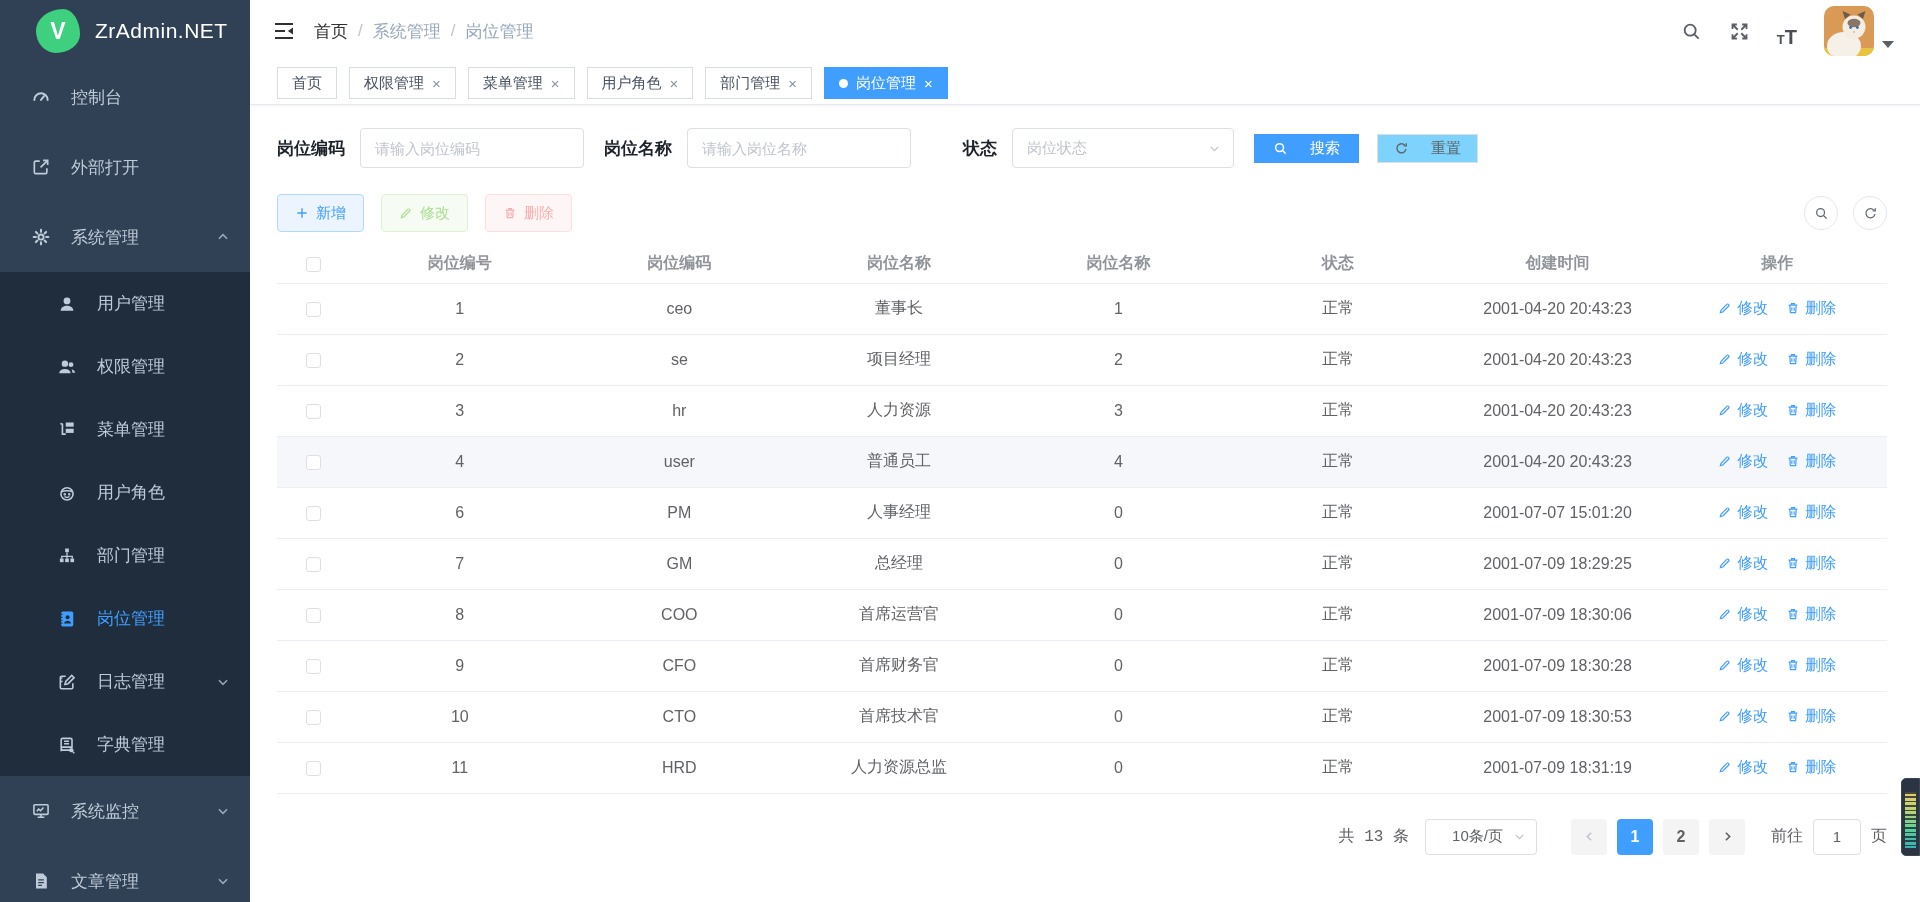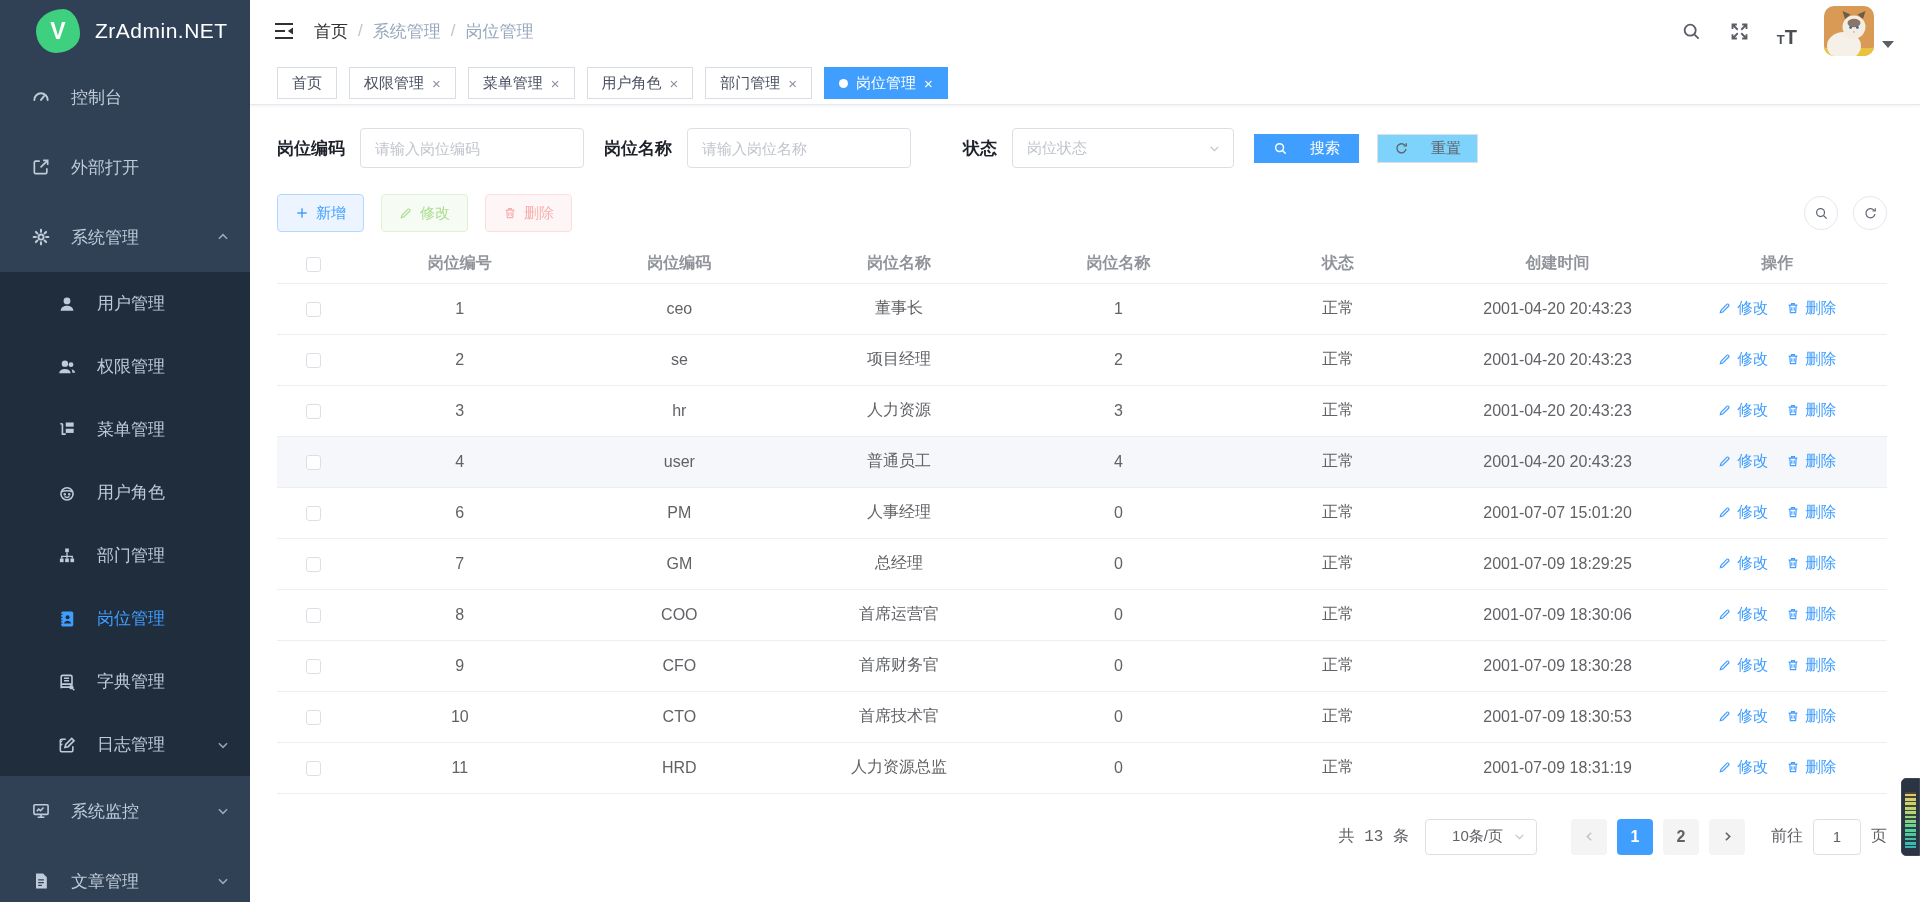--- a/index.html
+++ b/index.html
@@ -225,42 +225,42 @@
                 <path d="M5 6.5h1.6M5 10h1.6M5 13.5h1.6M5 17h1.6" stroke="#1f2d3d" stroke-width="1.4"></path>
                 <circle cx="12.7" cy="10" r="2.4" fill="#1f2d3d"></circle>
                 <path d="M8.5 17.5c.4-2.4 2.1-3.5 4.2-3.5s3.8 1.1 4.2 3.5z" fill="#1f2d3d"></path>
               </svg>
             </span>
             <span class="nav-label">岗位管理</span>
           </div>
           <div class="nav-item sub">
             <span class="nav-icon">
               <svg viewBox="0 0 24 24" fill="none" stroke="currentColor" stroke-width="1.9">
+                <path d="M19 13.5v5A1.5 1.5 0 0 1 17.5 20h-12A1.5 1.5 0 0 1 4 18.5v-12A1.5 1.5 0 0 1 5.5 5h5"></path>
+                <path d="M9.5 15l1-3.8 7.2-7.2 2.8 2.8-7.2 7.2z"></path>
+                <path d="M4.5 8.5l2-2M4.5 12.5l2-2" stroke-width="1.3"></path>
+              </svg>
+            </span>
+            <span class="nav-label">日志管理</span>
+            <span class="nav-arrow">
+              <svg viewBox="0 0 24 24" fill="none" stroke="currentColor" stroke-width="2.6">
+                <path d="M5 9l7 7 7-7"></path>
+              </svg>
+            </span>
+          </div>
+          <div class="nav-item sub">
+            <span class="nav-icon">
+              <svg viewBox="0 0 24 24" fill="none" stroke="currentColor" stroke-width="1.9">
                 <path d="M5 19.5V5.8A1.8 1.8 0 0 1 6.8 4h9.4A1.8 1.8 0 0 1 18 5.8v8.7H6.8A1.8 1.8 0 0 0 5 16.3a1.8 1.8 0 0 0 1.8 1.8H18"></path>
                 <path d="M8.5 7.5h6M8.5 10.5h6"></path>
                 <circle cx="17.2" cy="18.2" r="2.6" fill="currentColor" stroke="none"></circle>
                 <path d="M19 20l1.8 1.8" stroke-width="1.7"></path>
               </svg>
             </span>
             <span class="nav-label">字典管理</span>
-          </div>
-          <div class="nav-item sub">
-            <span class="nav-icon">
-              <svg viewBox="0 0 24 24" fill="none" stroke="currentColor" stroke-width="1.9">
-                <path d="M19 13.5v5A1.5 1.5 0 0 1 17.5 20h-12A1.5 1.5 0 0 1 4 18.5v-12A1.5 1.5 0 0 1 5.5 5h5"></path>
-                <path d="M9.5 15l1-3.8 7.2-7.2 2.8 2.8-7.2 7.2z"></path>
-                <path d="M4.5 8.5l2-2M4.5 12.5l2-2" stroke-width="1.3"></path>
-              </svg>
-            </span>
-            <span class="nav-label">日志管理</span>
-            <span class="nav-arrow">
-              <svg viewBox="0 0 24 24" fill="none" stroke="currentColor" stroke-width="2.6">
-                <path d="M5 9l7 7 7-7"></path>
-              </svg>
-            </span>
           </div>
         </div>
         <div class="nav-item">
           <span class="nav-icon">
             <svg viewBox="0 0 24 24" fill="none" stroke="currentColor" stroke-width="1.9">
               <rect x="3.5" y="4.5" width="17" height="11.5" rx="1.3"></rect>
               <path d="M7 12.2l2.2-2.4 2.3 1.8 3.5-3.8"></path>
               <path d="M12 16v3.2M8 19.5h8"></path>
             </svg>
           </span>

